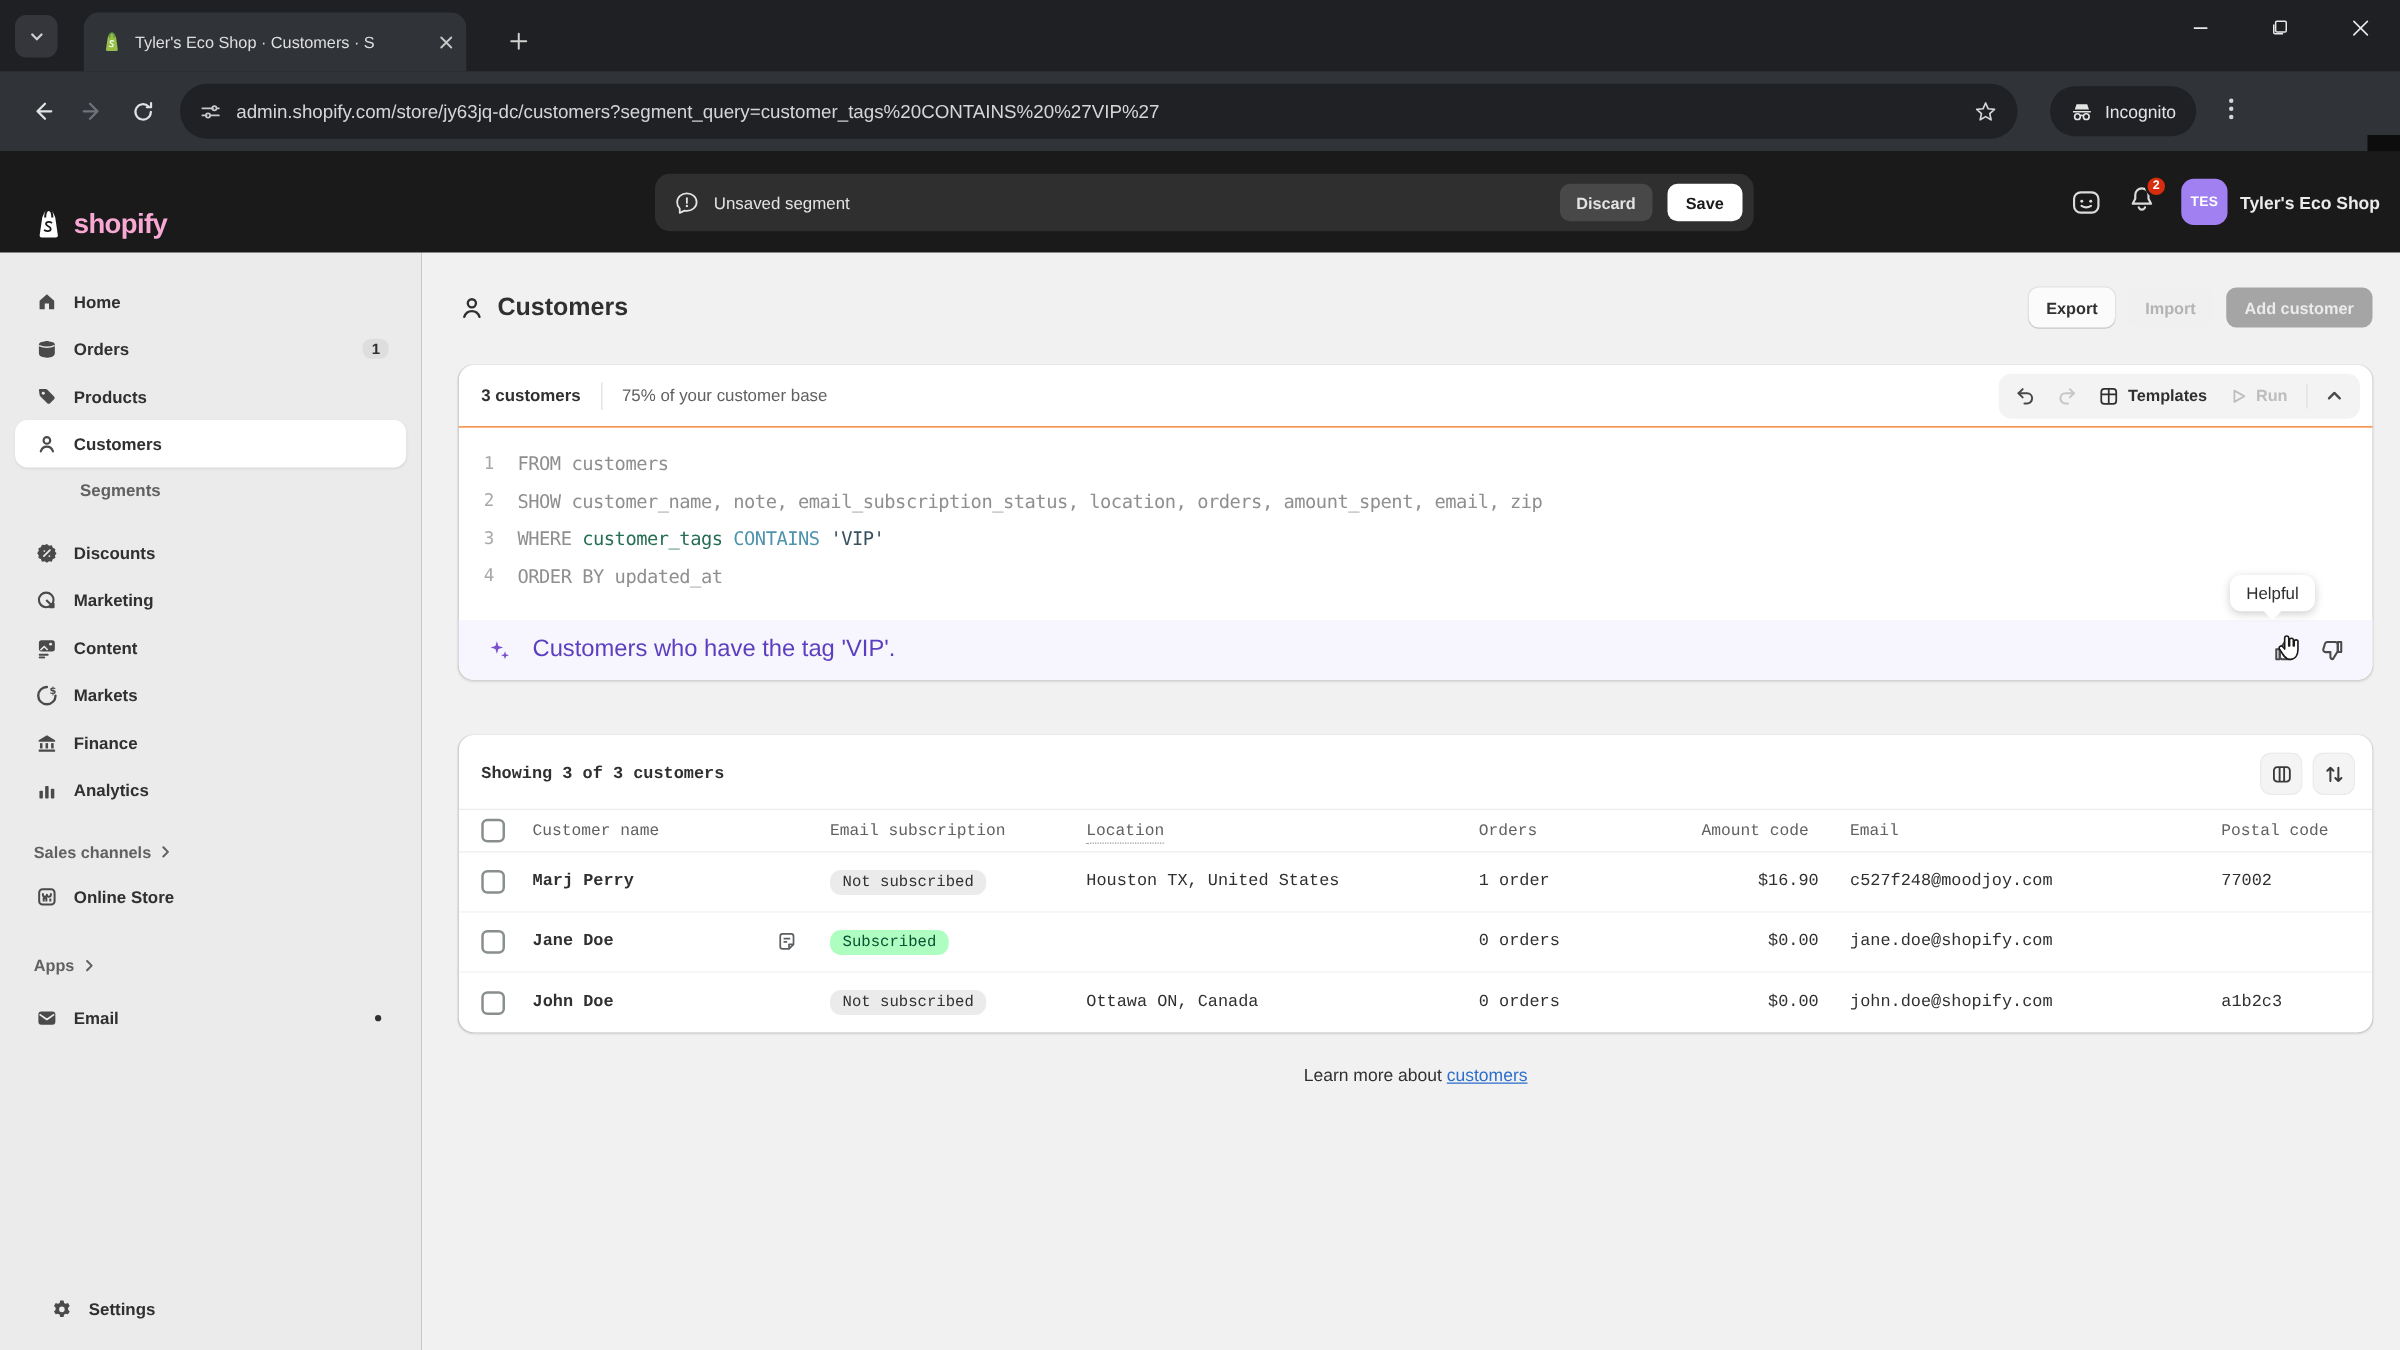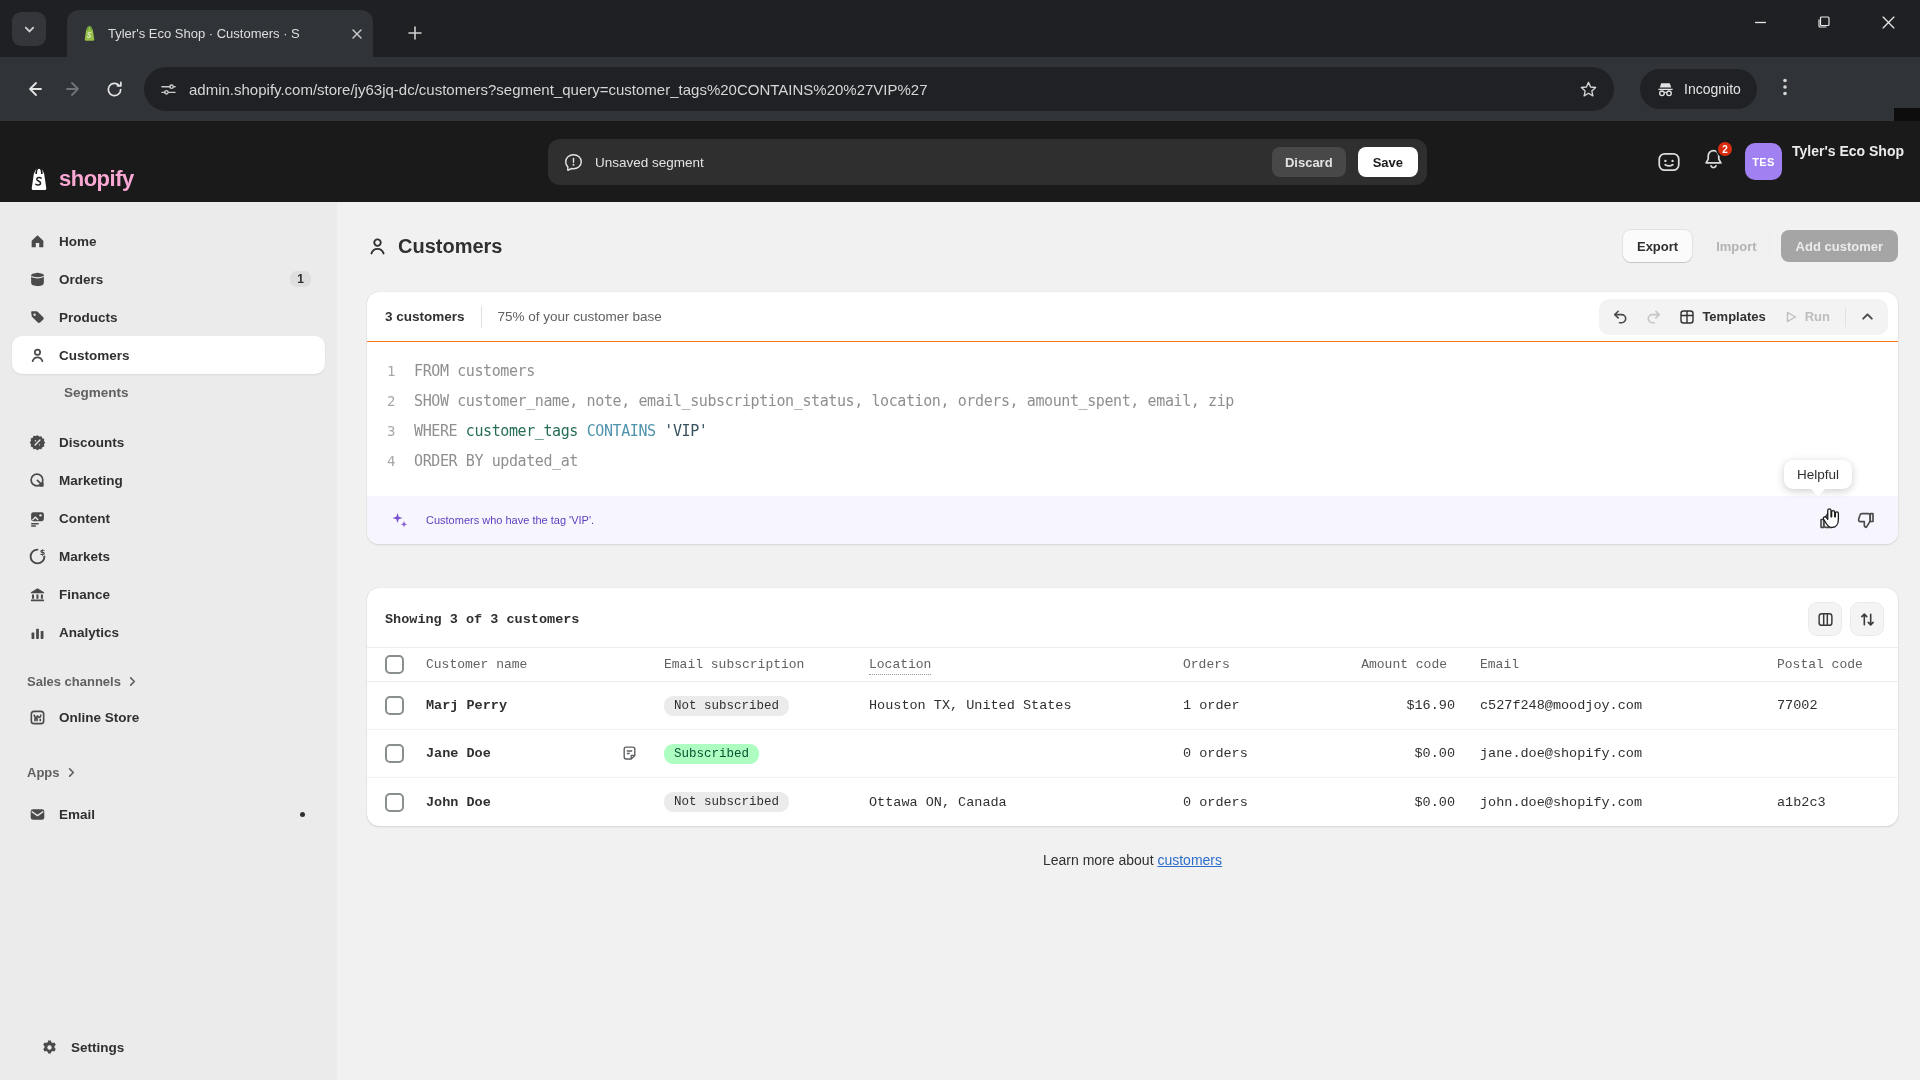--- a/index.html
+++ b/index.html
@@ -36,33 +36,33 @@
   .incognito-chip { margin-left:26px; height:40px; background:#1f2125; border-radius:20px;
     display:flex; align-items:center; gap:9px; padding:0 16px; color:#e3e3e3; font-size:14px; }
   .menu-dots { margin-left:14px; color:#d6d6d6; width:28px; text-align:center; }
   .corner-box { position:absolute; right:0; top:108px; width:26px; height:28px; background:#0d0d0d; }
 
   
   .topbar { position:absolute; left:0; top:121px; width:1920px; height:81px; background:#1a1a1a; }
   .logo { position:absolute; left:26px; top:24px; display:flex; align-items:center; gap:7px; color:#f9a8d4;margin-top:21px; }
   .logo-text { font-size:22px; font-weight:700; letter-spacing:-0.5px; }
   .context-pill { position:absolute; left:524px; top:18px; width:879px; height:46px; background:#2f2f2f;
-    border-radius:12px; display:flex; align-items:center; padding:0 9px 0 16px; gap:12px;margin-left:24px; }
+    border-radius:12px; display:flex; align-items:center; padding:0 9px 0 16px; gap:12px; }
   .context-msg { color:#e3e3e3; font-size:13.5px; flex:1; }
   .btn-discard { height:30px; padding:0 13px; background:#484848; color:#e3e3e3; font-size:13px;
     font-weight:600; border-radius:8px; display:flex; align-items:center; }
   .btn-save { height:30px; padding:0 15px; background:#ffffff; color:#1a1a1a; font-size:13px;
     font-weight:600; border-radius:8px; display:flex; align-items:center; }
   .topbar-right { position:absolute; right:16px; top:0; height:81px; display:flex; align-items:center; gap:20px; }
   .sidekick { color:#dcdcdc; }
   .bell-wrap { position:relative; color:#dcdcdc; }
   .bell-badge { position:absolute; top:-8px; right:-9px; min-width:18px; height:18px; background:#d72c0d;
     border:2px solid #1a1a1a; border-radius:10px; color:#fff; font-size:10px; font-weight:700;
     display:flex; align-items:center; justify-content:center; padding:0 3px; }
-  .store-chip { display:flex; align-items:flex-start; gap:10px; }
+  .store-chip { display:flex; align-items:center; gap:10px; }
   .avatar { width:37px; height:37px; border-radius:10px; display:flex; align-items:center;
     justify-content:center; color:#fff; font-size:11px; font-weight:700; letter-spacing:.3px; }
   .store-name { color:#ebebeb; font-size:14px; font-weight:600; }
 
   
   .sidebar { position:absolute; left:0; top:202px; width:337px; bottom:0; background:#ebebeb; padding-top:20px; }
   .side-item { height:38px; margin:0 12px; border-radius:10px; display:flex; align-items:center;
     padding:0 10px 0 15px; gap:12px; color:#303030; font-size:13.5px; font-weight:600; }
   .side-item .lbl { flex:1; }
   .side-item.active { background:#ffffff; box-shadow:0 1px 2px rgba(0,0,0,.08); }
@@ -107,21 +107,21 @@
 
   .query { padding:14px 0 20px; }
   .qline { height:30px; display:flex; align-items:center;
     font-family:"DejaVu Sans Mono", monospace; font-size:15px; letter-spacing:-0.4px; }
   .ln { width:28px; text-align:right; color:#a8a8a8; margin-right:19px; font-size:14px; flex:none; }
   .tok-muted { color:#8f8f8f; } .tok-field { color:#266e54; } .tok-op { color:#4f93ac; }
   .tok-value { color:#36505e; }
 
   .hint-row { height:48px; background:#f7f5fd; border-radius:0 0 12px 12px; display:flex;
     align-items:center; padding:0 22px 0 24px; gap:17px; }
-  .hint-text { color:#5c3fbf; font-size:11px; flex:1; }
+  .hint-text { color:#5c3fbf; font-size:19px; flex:1; }
   .thumbs { display:flex; align-items:center; gap:16px; color:#4a4a4a; }
   .tooltip { position:absolute; right:46px; top:168px; background:#fff; border-radius:9px;
     box-shadow:0 2px 8px rgba(0,0,0,.2); padding:7px 13px; font-size:13.5px; color:#303030; z-index:5; }
   .tooltip:after { content:""; position:absolute; left:50%; bottom:-7px; margin-left:-8px;
     border-left:8px solid transparent; border-right:8px solid transparent; border-top:8px solid #fff; }
   .hand-cursor { position:absolute; right:54px; top:214px; z-index:6; }
 
   .table-card { margin-top:44px; overflow:hidden;font-family:Liberation Mono, monospace; }
   .table-head { display:flex; align-items:center; padding:14px 14px 11px 18px; }
   .table-summary { font-size:13.5px; font-weight:700; color:#303030; }

